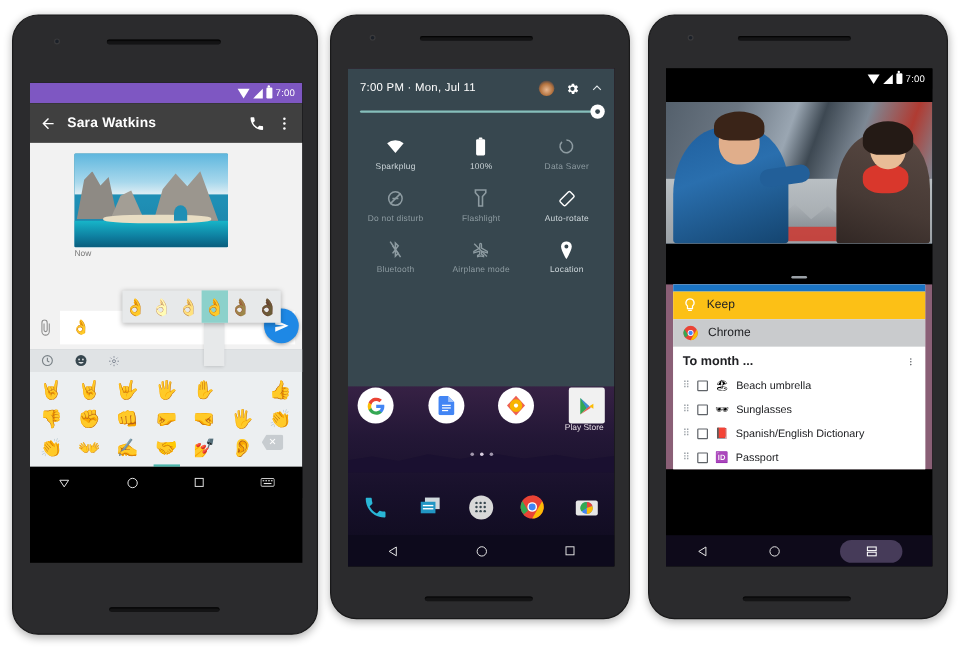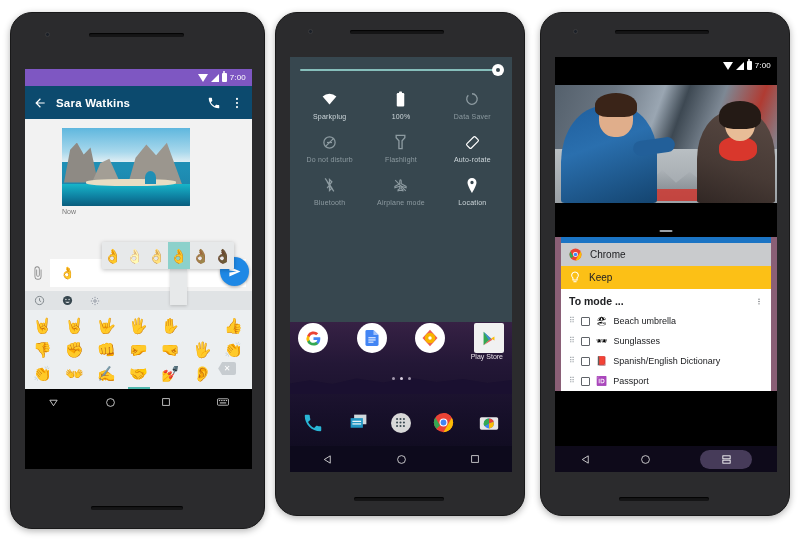--- a/index.html
+++ b/index.html
@@ -277,21 +277,21 @@
 
     <div class="glass">
 
       <div class="statusbar" style="background:#7e57c2;">
         <span class="wifi-tri"></span>
         <span class="sig-tri"></span>
         <span class="batt"></span>
         <span class="sb-time">7:00</span>
       </div>
 
-      <div class="appbar" style="background:#0c4a6e;">
+      <div class="appbar" style="background:#404040;">
         <svg class="ic" viewBox="0 0 24 24" fill="#fff">
             <path d="M20 11H7.8l5.6-5.6L12 4l-8 8 8 8 1.4-1.4L7.8 13H20z"></path>
           </svg>
         <span class="title">Sara Watkins</span>
         <svg class="ic" viewBox="0 0 24 24" fill="#fff">
             <path d="M6.6 10.8c1.4 2.8 3.8 5.1 6.6 6.6l2.2-2.2c.3-.3.7-.4 1-.2 1.2.4 2.4.6 3.6.6.6 0 1 .4 1 1V20c0 .6-.4 1-1 1C10.6 21 3 13.4 3 4c0-.6.4-1 1-1h3.5c.6 0 1 .4 1 1 0 1.3.2 2.5.6 3.6.1.4 0 .8-.2 1.1l-2.3 2.1z"></path>
           </svg>
         <svg class="ic" viewBox="0 0 24 24" fill="#fff">
             <circle cx="12" cy="5" r="1.8"></circle>
             <circle cx="12" cy="12" r="1.8"></circle>
@@ -504,20 +504,30 @@
               <rect x="1" y="5" width="22" height="15" rx="2" fill="#e7e7e7"></rect>
               <circle cx="12" cy="12.5" r="6" fill="#4285f4"></circle>
               <path d="M12 6.5a6 6 0 0 1 5.6 3.9l-5.6 2.1z" fill="#ea4335"></path>
               <path d="M6.6 15.9A6 6 0 0 1 12 6.5v6z" fill="#34a853"></path>
               <path d="M12 18.5a6 6 0 0 0 5.6-8.1L12 12.5z" fill="#fbbc05"></path>
             </svg>
         </div>
       </div>
 
       <div class="qs-panel">
+        <div class="qs-head">
+          <span class="qs-datetime">7:00 PM  ·  Mon, Jul 11</span>
+          <span class="qs-av"></span>
+          <svg width="12" height="12" viewBox="0 0 24 24" fill="#fff">
+              <path d="M19.4 13a7.8 7.8 0 0 0 0-2l2-1.6-2-3.4-2.4 1a7.6 7.6 0 0 0-1.7-1l-.4-2.6h-4l-.4 2.6c-.6.2-1.2.6-1.7 1l-2.4-1-2 3.4L6.6 11a7.8 7.8 0 0 0 0 2l-2 1.6 2 3.4 2.4-1c.5.4 1.1.8 1.7 1l.4 2.6h4l.4-2.6c.6-.2 1.2-.6 1.7-1l2.4 1 2-3.4-2-1.6zM12 15.5A3.5 3.5 0 1 1 15.5 12 3.5 3.5 0 0 1 12 15.5z"></path>
+            </svg>
+          <svg width="11" height="11" viewBox="0 0 24 24" fill="none" stroke="#dfe6e9" stroke-width="2">
+              <path d="M5 15l7-7 7 7"></path>
+            </svg>
+        </div>
         <div class="brightness">
           <div class="bright-track"></div>
           <div class="bright-knob">
               <div class="c"></div>
             </div>
         </div>
 
         <div class="tiles">
           <div class="tile">
             <span class="tico">
@@ -642,40 +652,40 @@
             <div class="v-scarf"></div>
           <div class="v-whead"></div>
             <div class="v-whair"></div>
         </div>
         <div class="vid-handle"></div>
       </div>
 
       <div class="splitpane" style="background:#8a5f76;padding:0 6px 0 6px;">
         <div style="background:#fff;">
           <div class="chrome-bar-top"></div>
+          <div class="app-strip keep">
+            <svg width="12" height="13" viewBox="0 0 18 20" fill="none" stroke="#fff" stroke-width="1.6">
+                <path d="M9 1.5a5.2 5.2 0 0 0-3.2 9.3V14h6.4v-3.2A5.2 5.2 0 0 0 9 1.5z"></path>
+                <path d="M6.6 16.5h4.8"></path>
+              </svg>
+            <span>Keep</span>
+          </div>
           <div class="app-strip chrome">
             <svg width="13" height="13" viewBox="0 0 24 24">
                 <circle cx="12" cy="12" r="11" fill="#ea4335"></circle>
                 <path d="M2.6 6.3 8 15.5 3.9 19A11 11 0 0 1 2.6 6.3z" fill="#34a853"></path>
                 <path d="M21.5 6.5A11 11 0 0 1 12 23l4.8-8.5z" fill="#fbbc05"></path>
                 <circle cx="12" cy="12" r="4.6" fill="#fff"></circle>
                 <circle cx="12" cy="12" r="3.3" fill="#4285f4"></circle>
               </svg>
             <span>Chrome</span>
           </div>
-          <div class="app-strip keep">
-            <svg width="12" height="13" viewBox="0 0 18 20" fill="none" stroke="#fff" stroke-width="1.6">
-                <path d="M9 1.5a5.2 5.2 0 0 0-3.2 9.3V14h6.4v-3.2A5.2 5.2 0 0 0 9 1.5z"></path>
-                <path d="M6.6 16.5h4.8"></path>
-              </svg>
-            <span>Keep</span>
-          </div>
           <div class="keepbody">
             <div class="keep-title-row">
-              <span class="keep-title">To mode ...</span>
+              <span class="keep-title">To month ...</span>
               <svg width="8" height="11" viewBox="0 0 24 24" fill="#5f6368">
                   <circle cx="12" cy="5" r="2"></circle>
                   <circle cx="12" cy="12" r="2"></circle>
                   <circle cx="12" cy="19" r="2"></circle>
                 </svg>
             </div>
             <div class="keep-list">
               <div class="keep-item">
                 <span class="drag">⠿</span>
                 <span class="cbx"></span>

